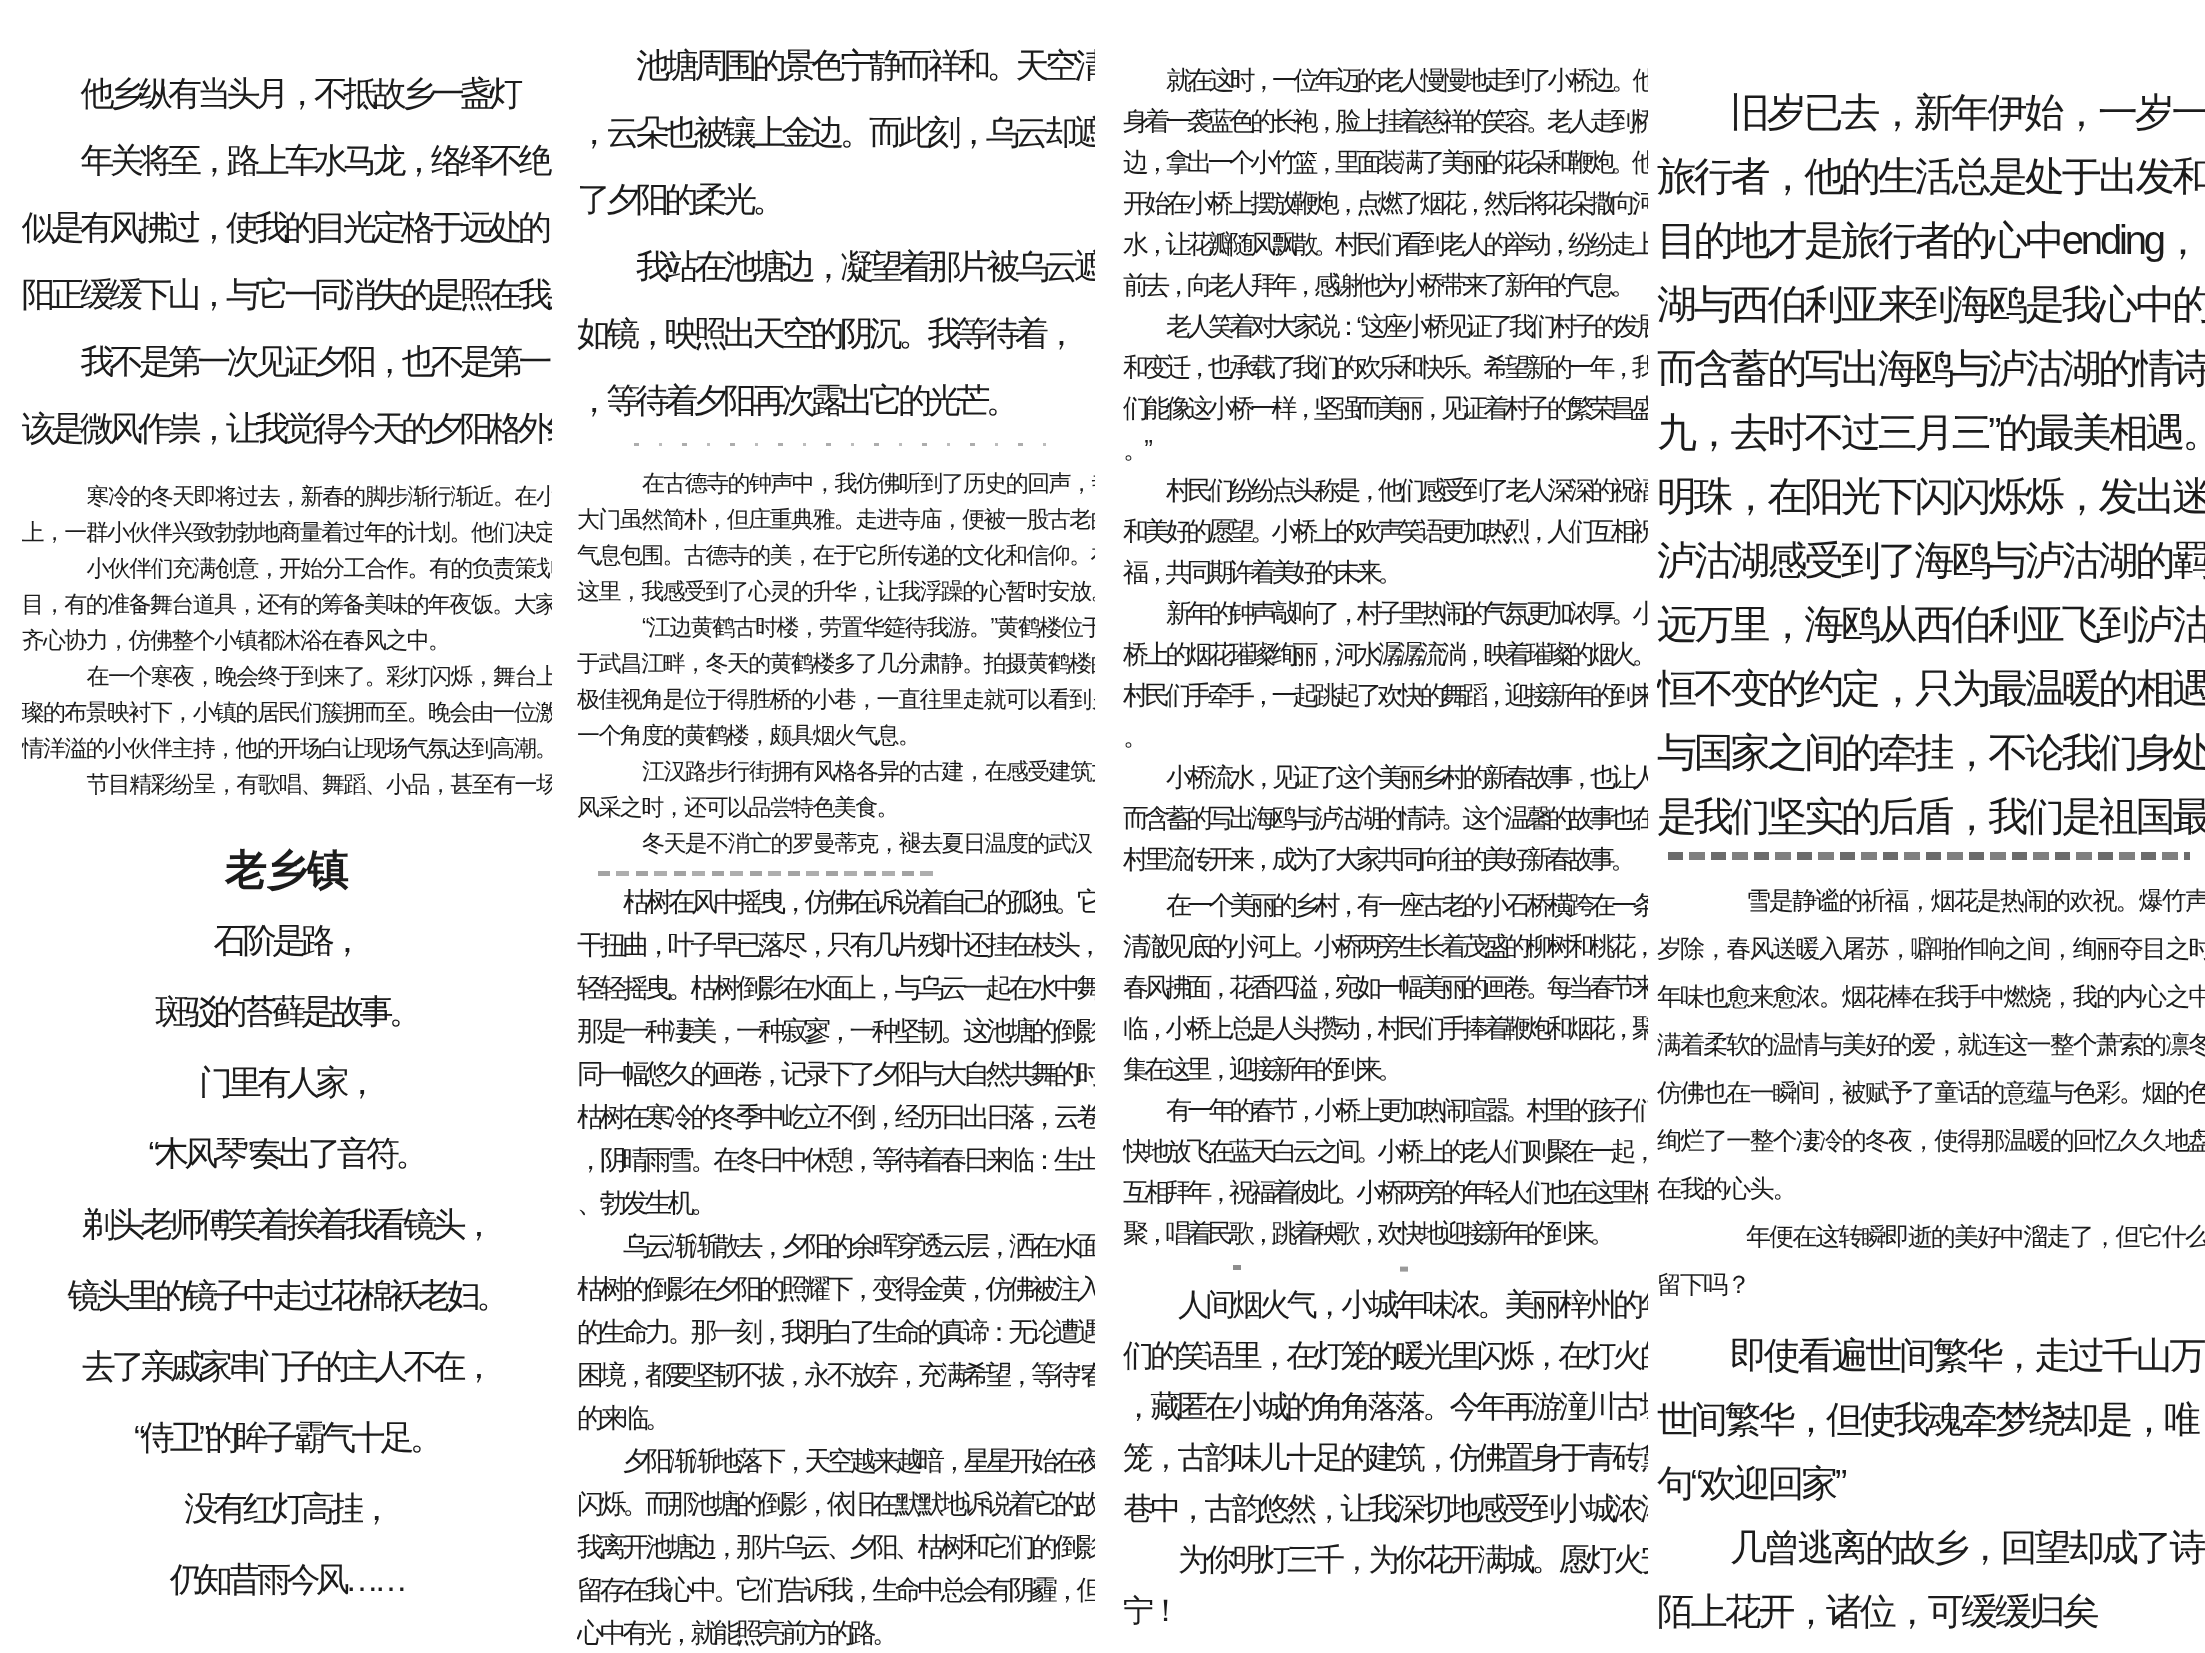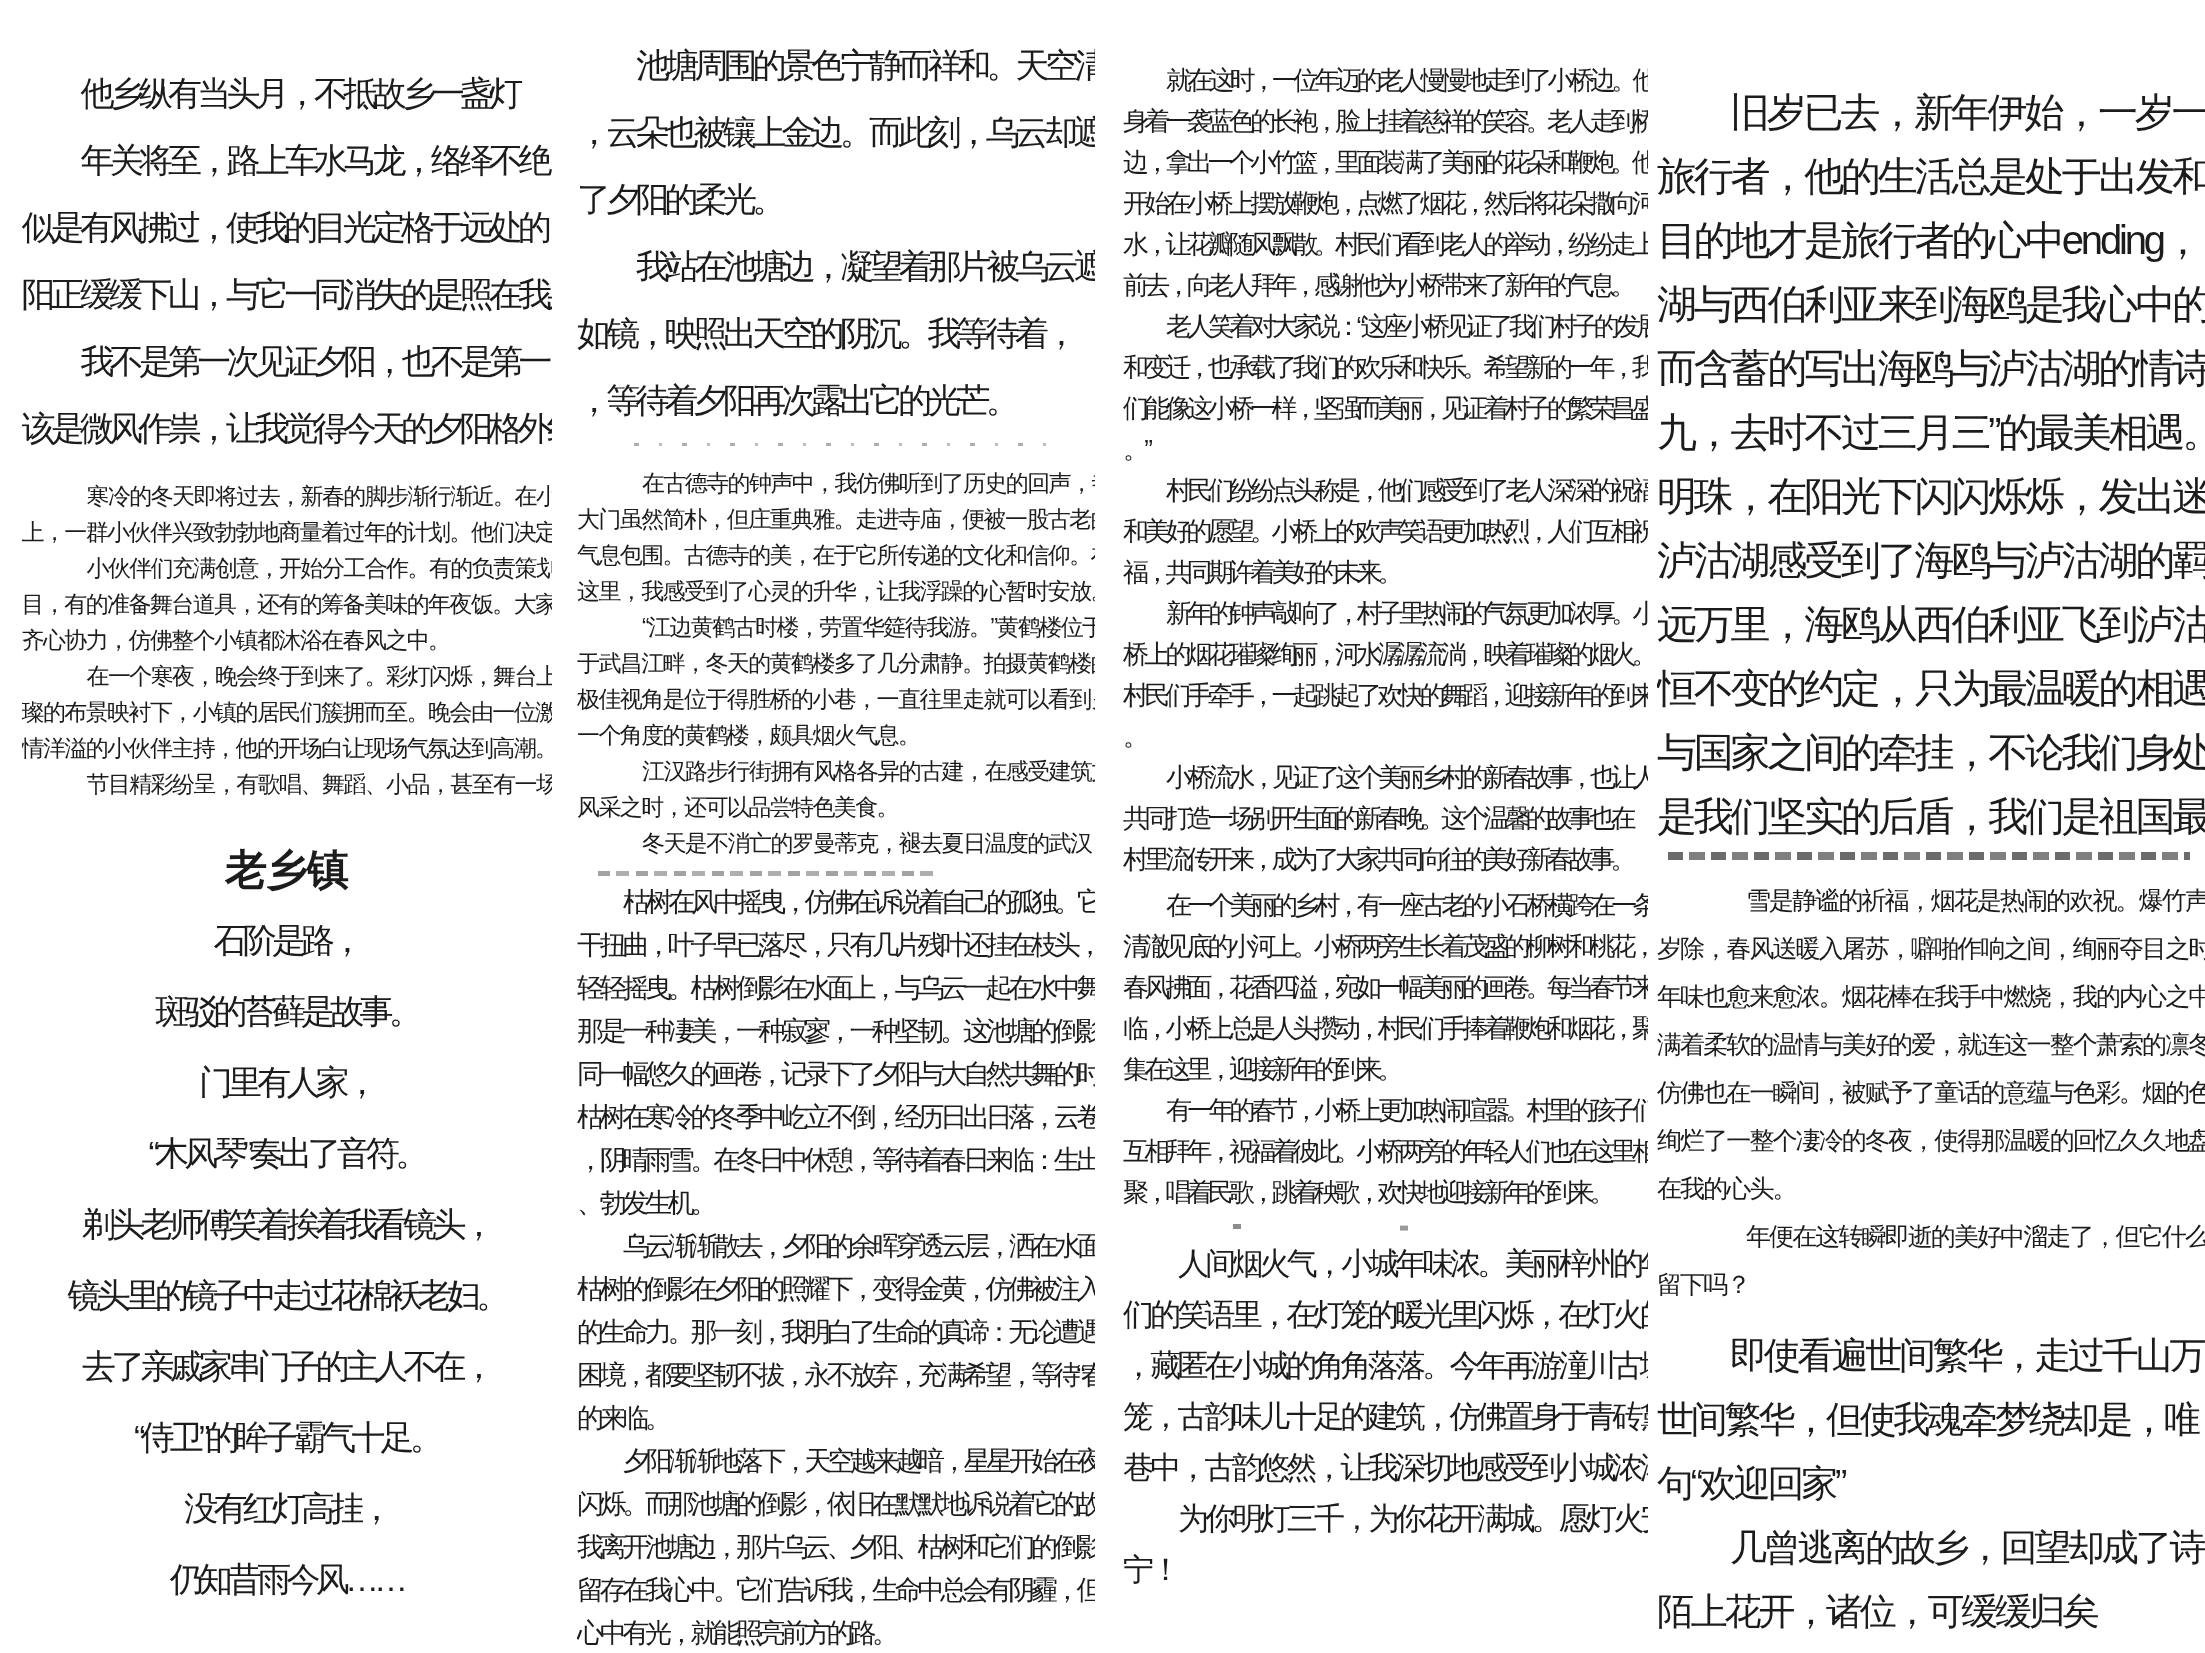--- a/index.html
+++ b/index.html
@@ -143,30 +143,31 @@
         <div class="ln">们能像这小桥一样，坚强而美丽，见证着村子的繁荣昌盛</div>
         <div class="ln">。”</div>
         <div class="ln ind">村民们纷纷点头称是，他们感受到了老人深深的祝福</div>
         <div class="ln">和美好的愿望。小桥上的欢声笑语更加热烈，人们互相祝</div>
         <div class="ln">福，共同期许着美好的未来。</div>
         <div class="ln ind">新年的钟声敲响了，村子里热闹的气氛更加浓厚。小</div>
         <div class="ln">桥上的烟花璀璨绚丽，河水潺潺流淌，映着璀璨的烟火。</div>
         <div class="ln">村民们手牵手，一起跳起了欢快的舞蹈，迎接新年的到来</div>
         <div class="ln">。</div>
         <div class="ln ind">小桥流水，见证了这个美丽乡村的新春故事，也让人</div>
-        <div class="ln">共同打造一场别开生面的新春晚。这个温馨的故事也在</div>
+        <div class="ln">而含蓄的写出海鸥与泸沽湖的情诗。这个温馨的故事也在</div>
         <div class="ln">村里流传开来，成为了大家共同向往的美好新春故事。</div>
       </div>
       <div class="sec sz-med" style="margin-top: 5.4px;">
         <div class="ln ind">在一个美丽的乡村，有一座古老的小石桥横跨在一条</div>
         <div class="ln">清澈见底的小河上。小桥两旁生长着茂盛的柳树和桃花，</div>
         <div class="ln">春风拂面，花香四溢，宛如一幅美丽的画卷。每当春节来</div>
         <div class="ln">临，小桥上总是人头攒动，村民们手捧着鞭炮和烟花，聚</div>
         <div class="ln">集在这里，迎接新年的到来。</div>
         <div class="ln ind">有一年的春节，小桥上更加热闹喧嚣。村里的孩子们</div>
+        <div class="ln">快地放飞在蓝天白云之间。小桥上的老人们则聚在一起，</div>
         <div class="ln">互相拜年，祝福着彼此。小桥两旁的年轻人们也在这里相</div>
         <div class="ln">聚，唱着民歌，跳着秧歌，欢快地迎接新年的到来。</div>
       </div>
       <div class="sec sliver sliver-marks" style="margin-top: 0px;"></div>
       <div class="sec sz-medlarge" style="margin-top: 3.2px;">
         <div class="ln ind">人间烟火气，小城年味浓。美丽梓州的年</div>
         <div class="ln">们的笑语里，在灯笼的暖光里闪烁，在灯火的</div>
         <div class="ln">，藏匿在小城的角角落落。今年再游潼川古城</div>
         <div class="ln">笼，古韵味儿十足的建筑，仿佛置身于青砖黛</div>
         <div class="ln">巷中，古韵悠然，让我深切地感受到小城浓浓的</div>

